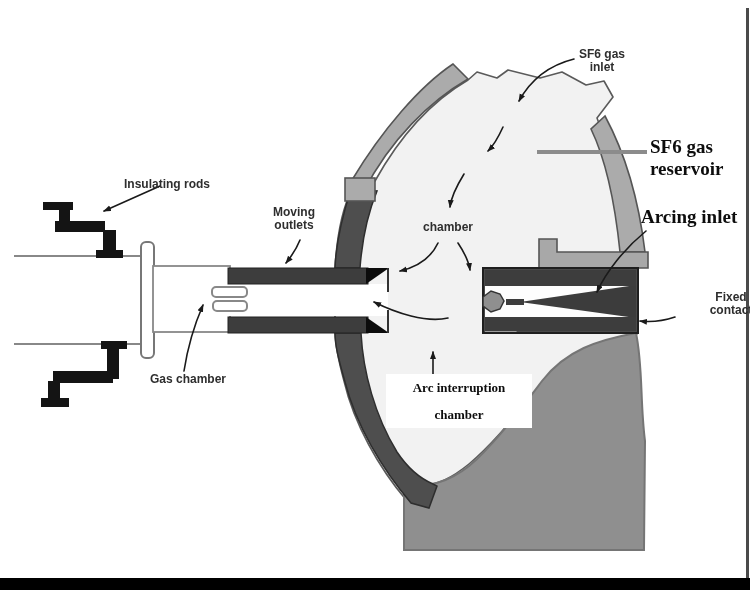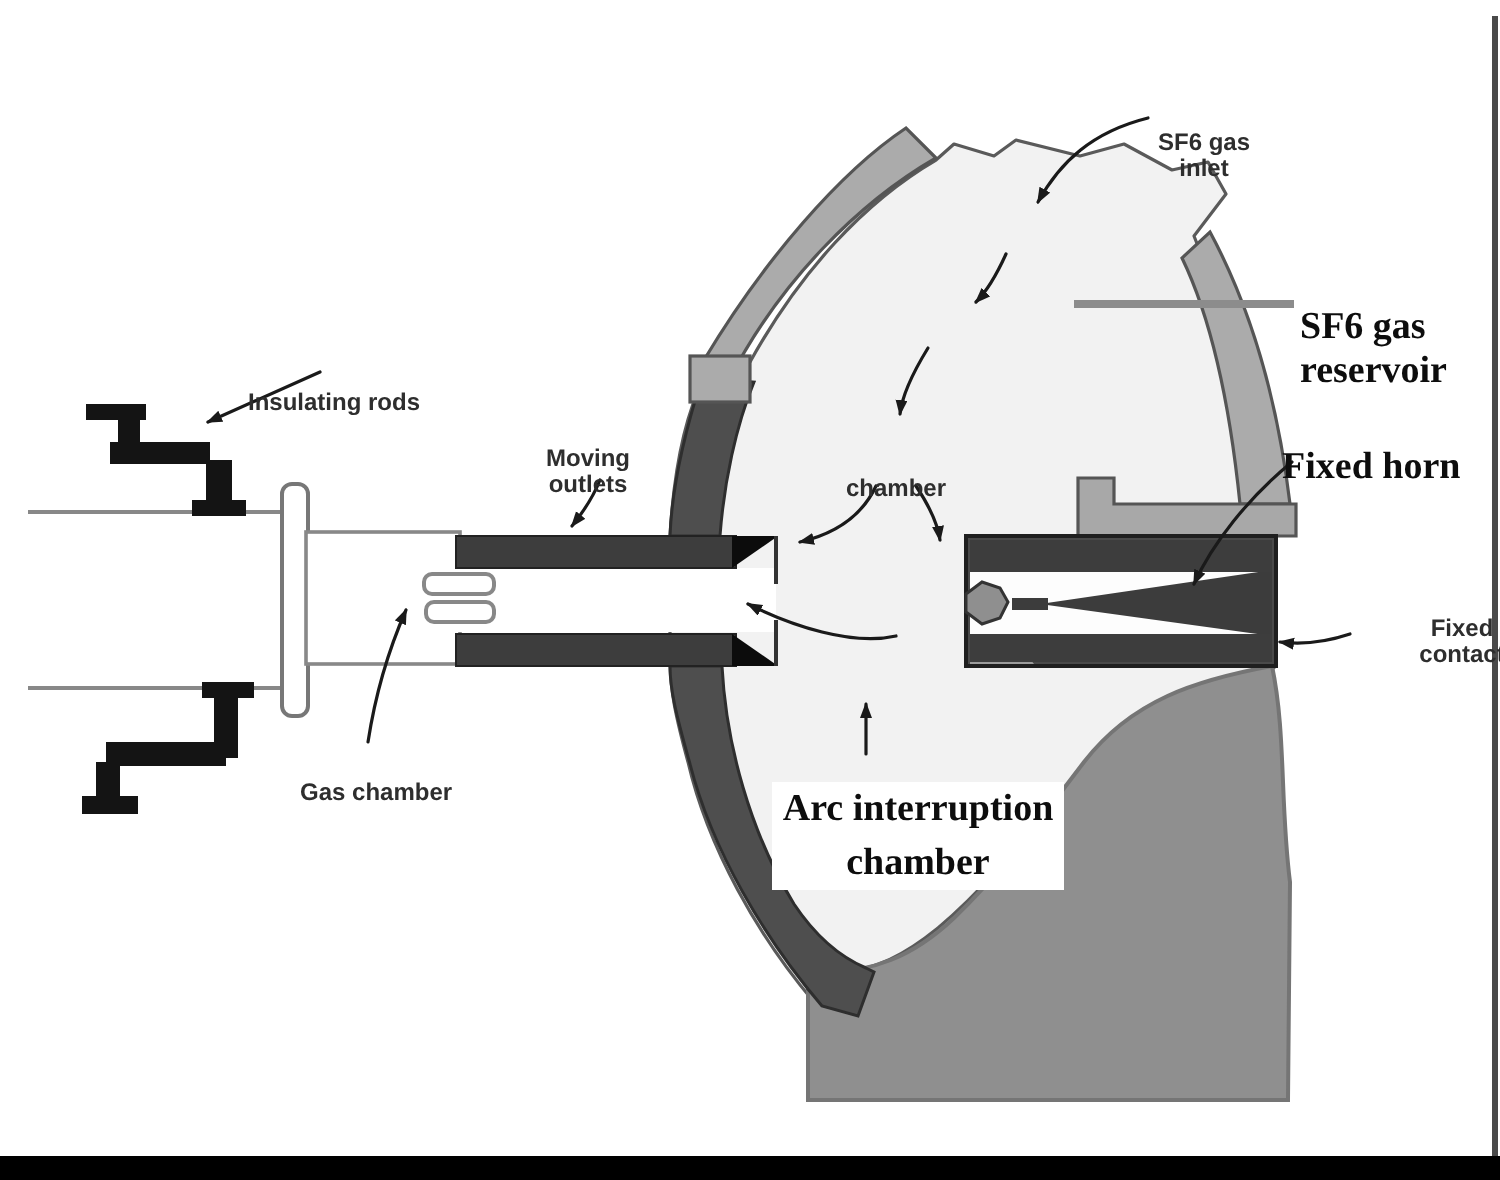--- a/index.html
+++ b/index.html
@@ -4,29 +4,29 @@
 <style>
   html,body { margin:0; padding:0; background:#fff; }
   #canvas {
     position:relative; width:750px; height:590px; background:#ffffff;
     overflow:hidden; font-family:"Liberation Sans", sans-serif;
   }
   #canvas svg { position:absolute; left:0; top:0; }
   .label {
     position:absolute; font-family:"Liberation Sans", sans-serif;
     font-size:12px; font-weight:600; color:#2e2e2e;
-    white-space:pre-line; line-height:13px; letter-spacing:0px;margin-top:17px;
+    white-space:pre-line; line-height:13px; letter-spacing:0px;
   }
   .label.center { text-align:center; }
   .label.serif {
     font-family:"Liberation Serif", serif; font-size:19px; font-weight:600;
     color:#0d0d0d; line-height:22px;
   }
   .label.chamber {
-    font-size:19px; line-height:27px; background:#fff; padding:0 3px;
+    font-size:13px; line-height:27px; background:#fff; padding:0 3px;
   }
 </style>
 </head>
 <body>
 
 <div id="canvas">
   <svg width="750" height="590" viewBox="0 0 750 590">
     <defs>
       <marker id="ah" markerWidth="9" markerHeight="8" refX="7" refY="3" orient="auto" markerUnits="userSpaceOnUse">
         <path d="M0,0 L8,3 L0,6 Z" fill="#1a1a1a"></path>
@@ -128,21 +128,21 @@
 
   <div class="label center" style="left:264px; top:206px; width:60px;">Moving
 outlets</div>
 
   <div class="label center" style="left:570px; top:48px; width:64px;">SF6 gas
 inlet</div>
 
   <div class="label serif" style="left:650px; top:136px;">SF6 gas
 reservoir</div>
 
-  <div class="label serif" style="left:641px; top:206px;">Fixed horn</div>
+  <div class="label serif" style="left:641px; top:206px;">Arcing inlet</div>
 
   <div class="label center" style="left:704px; top:291px; width:54px;">Fixed
 contact</div>
 
   <div class="label" style="left:423px; top:221px;">chamber</div>
 
   <div class="label" style="left:150px; top:373px;">Gas chamber</div>
 
   <div class="label serif chamber center" style="left:386px; top:374px; width:140px;">Arc interruption
 chamber</div>

